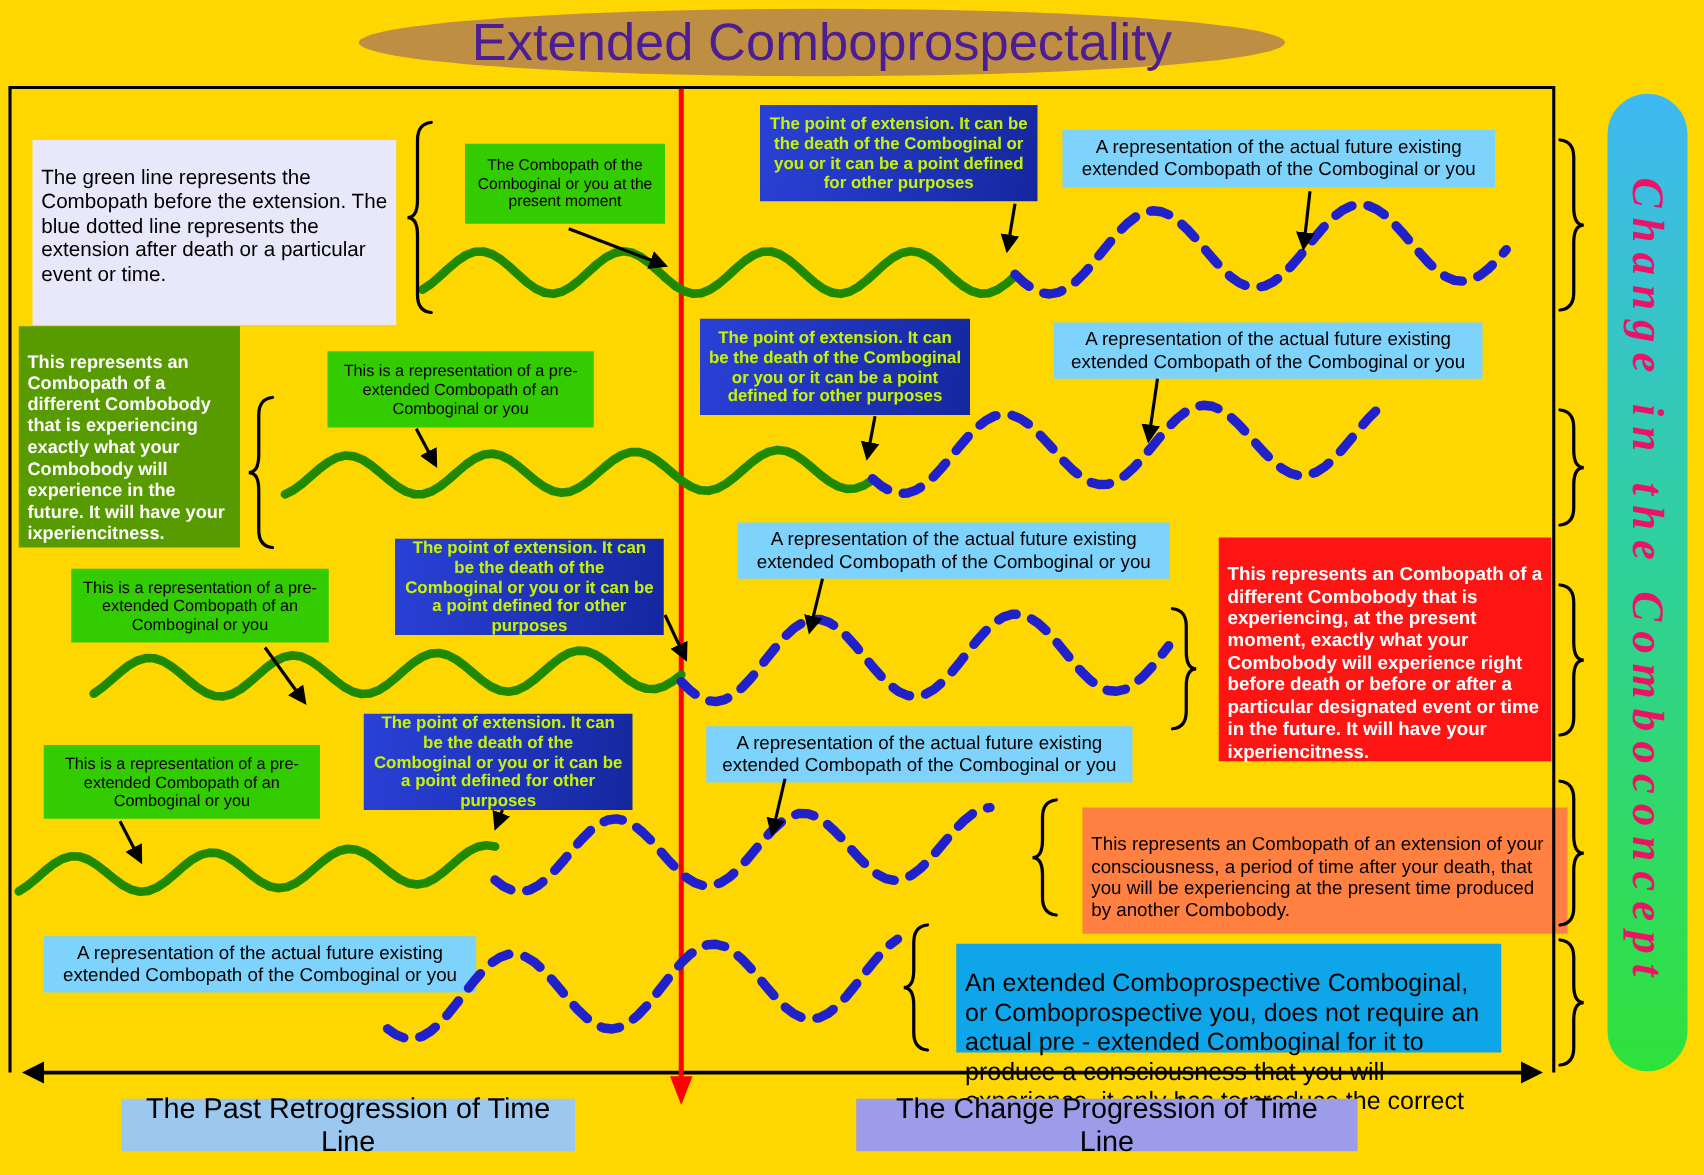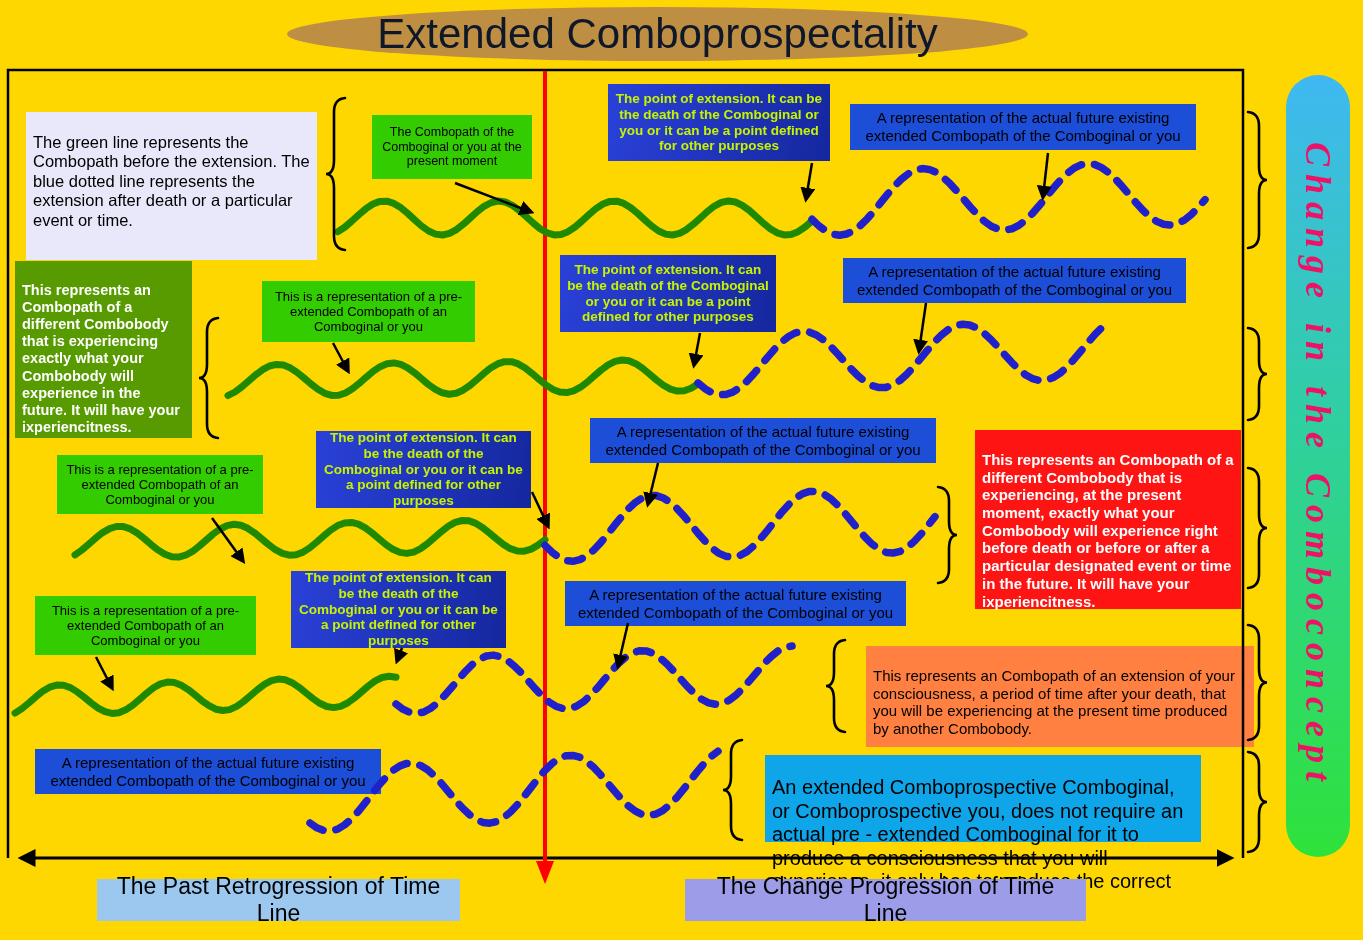--- a/index.html
+++ b/index.html
@@ -5,31 +5,31 @@
   *{margin:0;padding:0;box-sizing:border-box}
   html,body{width:1363px;height:940px}
   body{background:#FFD700;font-family:"Liberation Sans",sans-serif;position:relative;overflow:hidden}
   #stage{position:absolute;inset:0;width:1363px;height:940px}
   .lbl{position:absolute;padding:21px 7px;line-height:1.18;color:#000}
   .flexc{display:flex;align-items:center;justify-content:center;text-align:center}
   .legend{background:#E8E8FA;font-size:16.5px}
   .green{background:#33CC00}
   .r1green{font-size:12.5px}
   .preext{font-size:13px}
-  .cyan{background:#1d4ed8;font-size:15px}
+  .cyan{background:#7dd3fc;font-size:15px}
   .blue{background:linear-gradient(100deg,#2A41D8,#15279E);color:#C6F400;font-weight:bold;font-size:13.5px}
   .darkgreen{background:#579B00;color:#fff;font-weight:bold;font-size:14.5px}
   .redbox{background:#FF1414;color:#fff;font-weight:bold;font-size:15px}
   .orange{background:#FF8040;font-size:15px}
   .pale{background:#0ea5e9;font-size:20px}
   .past{background:#9CC8F0;font-size:23px}
   .future{background:#9C9CE8;font-size:23px}
   .present{background:radial-gradient(circle at 45% 78%,#F01800 0%,#FF5A00 34%,#FFE800 68%,#FFFF00 100%);font-weight:bold;font-size:15px;line-height:1.25}
   .title-ellipse{position:absolute;left:287px;top:7px;width:741px;height:54px;background:#BE8F42;border-radius:50%;display:flex;align-items:center;justify-content:center}
-  .title-ellipse span{font-size:42px;color:#0f172a;white-space:nowrap}
+  .title-ellipse span{font-size:42px;color:#4c1d95;white-space:nowrap}
   .side-banner{position:absolute;left:1286px;top:75px;width:64px;height:782px;border-radius:32px;background:linear-gradient(180deg,#3FB8F2 0%,#2FD0A0 45%,#2FE23A 100%);display:flex;align-items:center;justify-content:center}
   .side-banner-text{writing-mode:vertical-rl;font-family:"Liberation Serif",serif;font-style:italic;font-weight:bold;font-size:36px;letter-spacing:8px;color:#EE1166;white-space:nowrap}
   svg#overlay{position:absolute;left:0;top:0;pointer-events:none}
 </style>
 </head>
 <body>
 
 <div id="stage">
 
   <div class="title-ellipse">

